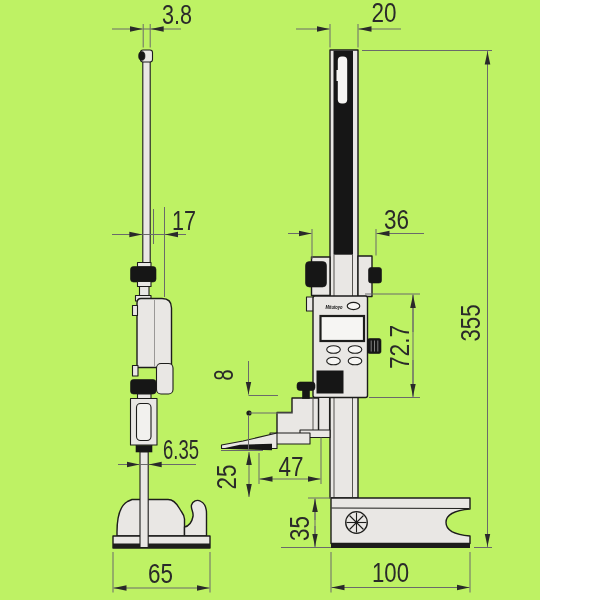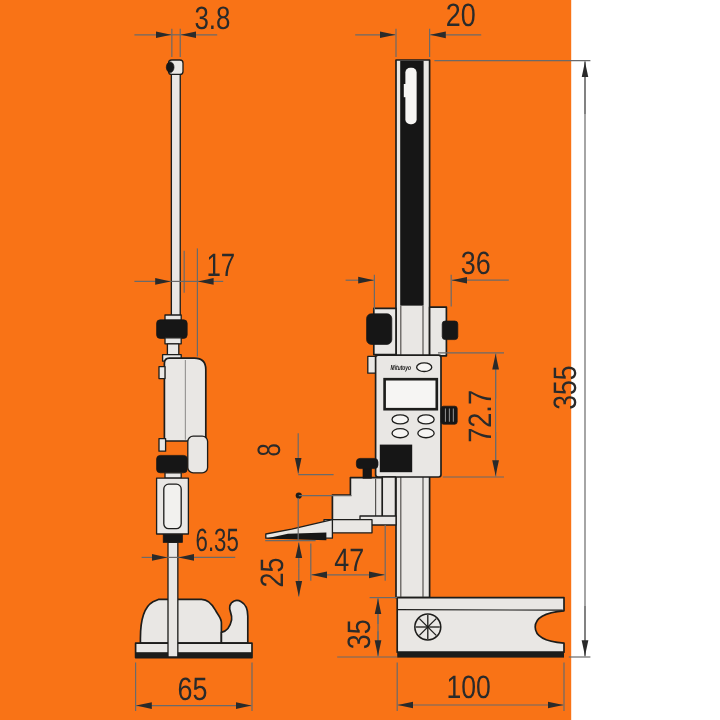--- a/index.html
+++ b/index.html
@@ -1,16 +1,16 @@
 <!DOCTYPE html>
 <html><head>
 <meta charset="utf-8">
 <style>
   html,body{margin:0;padding:0;background:#fff}
-  #stage{width:476px;height:600px;position:relative;background:#f97316}
+  #stage{width:540px;height:600px;position:relative;background:#bef264}
   svg{display:block}
   .o  { fill:#e9e7e4; stroke:#1d1d1b; stroke-width:1.4; stroke-linejoin:round }
   .o2 { fill:#e9e7e4; stroke:#1d1d1b; stroke-width:1.1; stroke-linejoin:round }
   .lt { fill:#f2f1ee; stroke:#1d1d1b; stroke-width:1.1 }
   .blk{ fill:#161616; stroke:#161616; stroke-width:.6 }
   .d  { stroke:#6a6a6a; stroke-width:1; fill:none }
   .inl{ stroke:#55534f; stroke-width:1; fill:none }
   .thin{ stroke:#9a9896; stroke-width:1; fill:none }
   .dt { font-family:"Liberation Sans","DejaVu Sans",sans-serif; font-size:27px; fill:#2a2a2a }
   .logo{ font-family:"Liberation Sans","DejaVu Sans",sans-serif; font-style:italic; font-weight:700; font-size:6px; fill:#111 }

